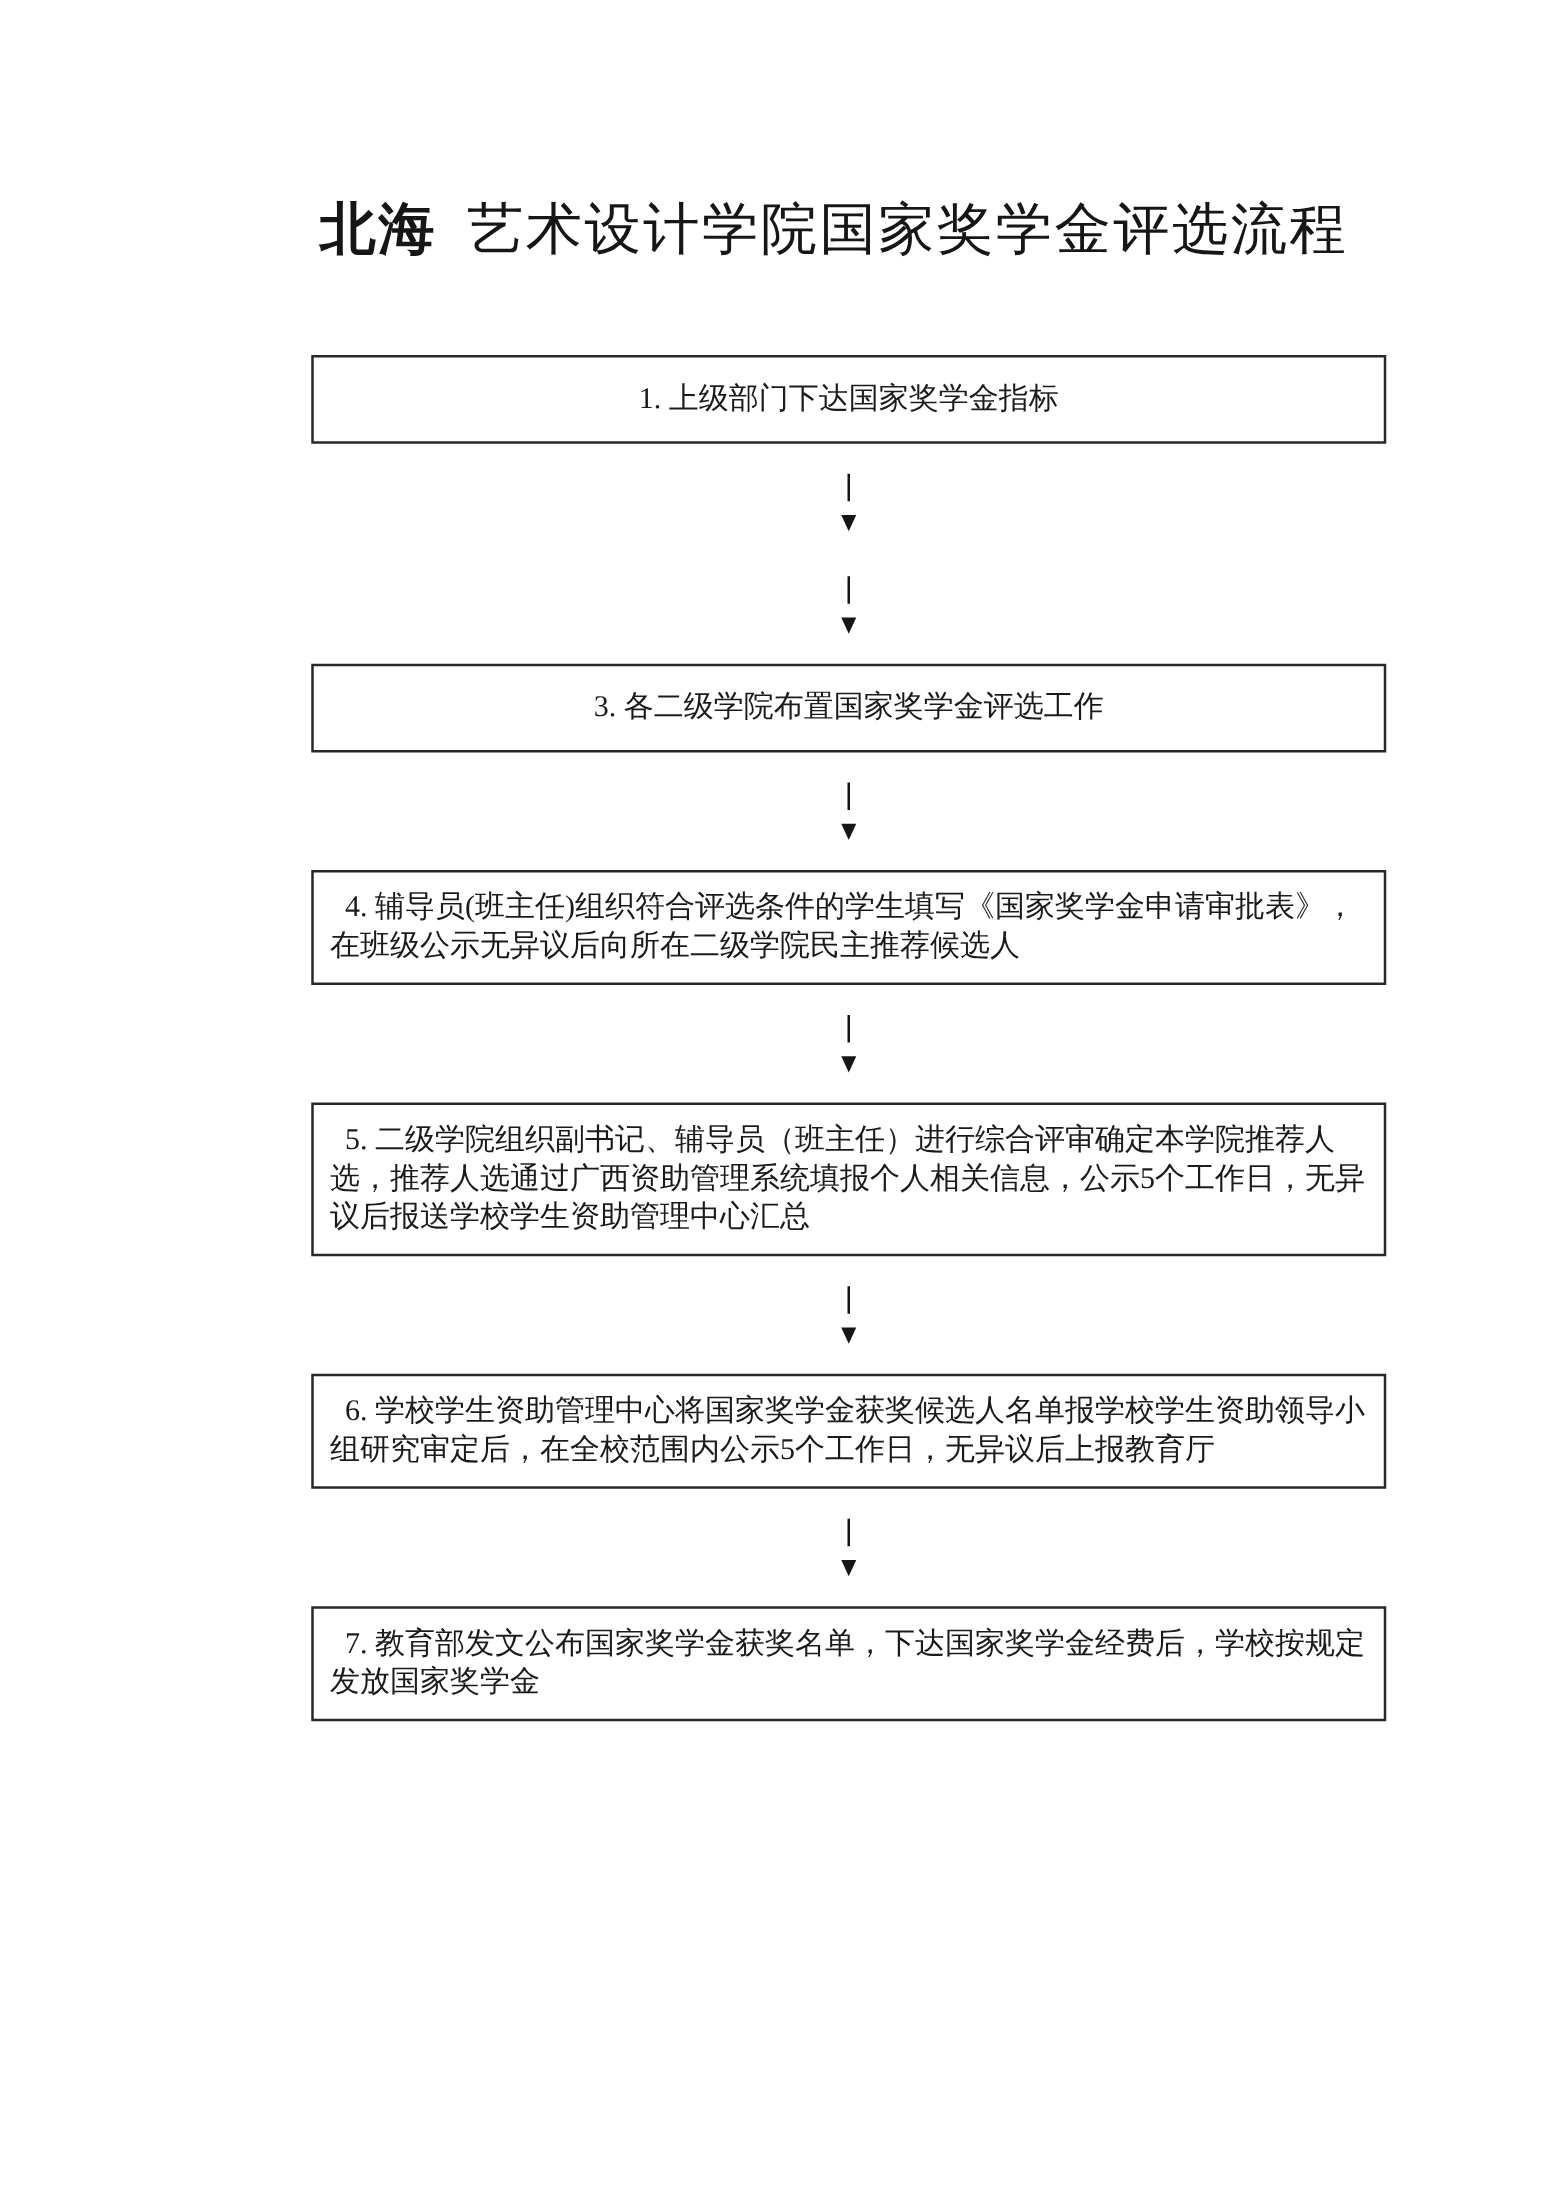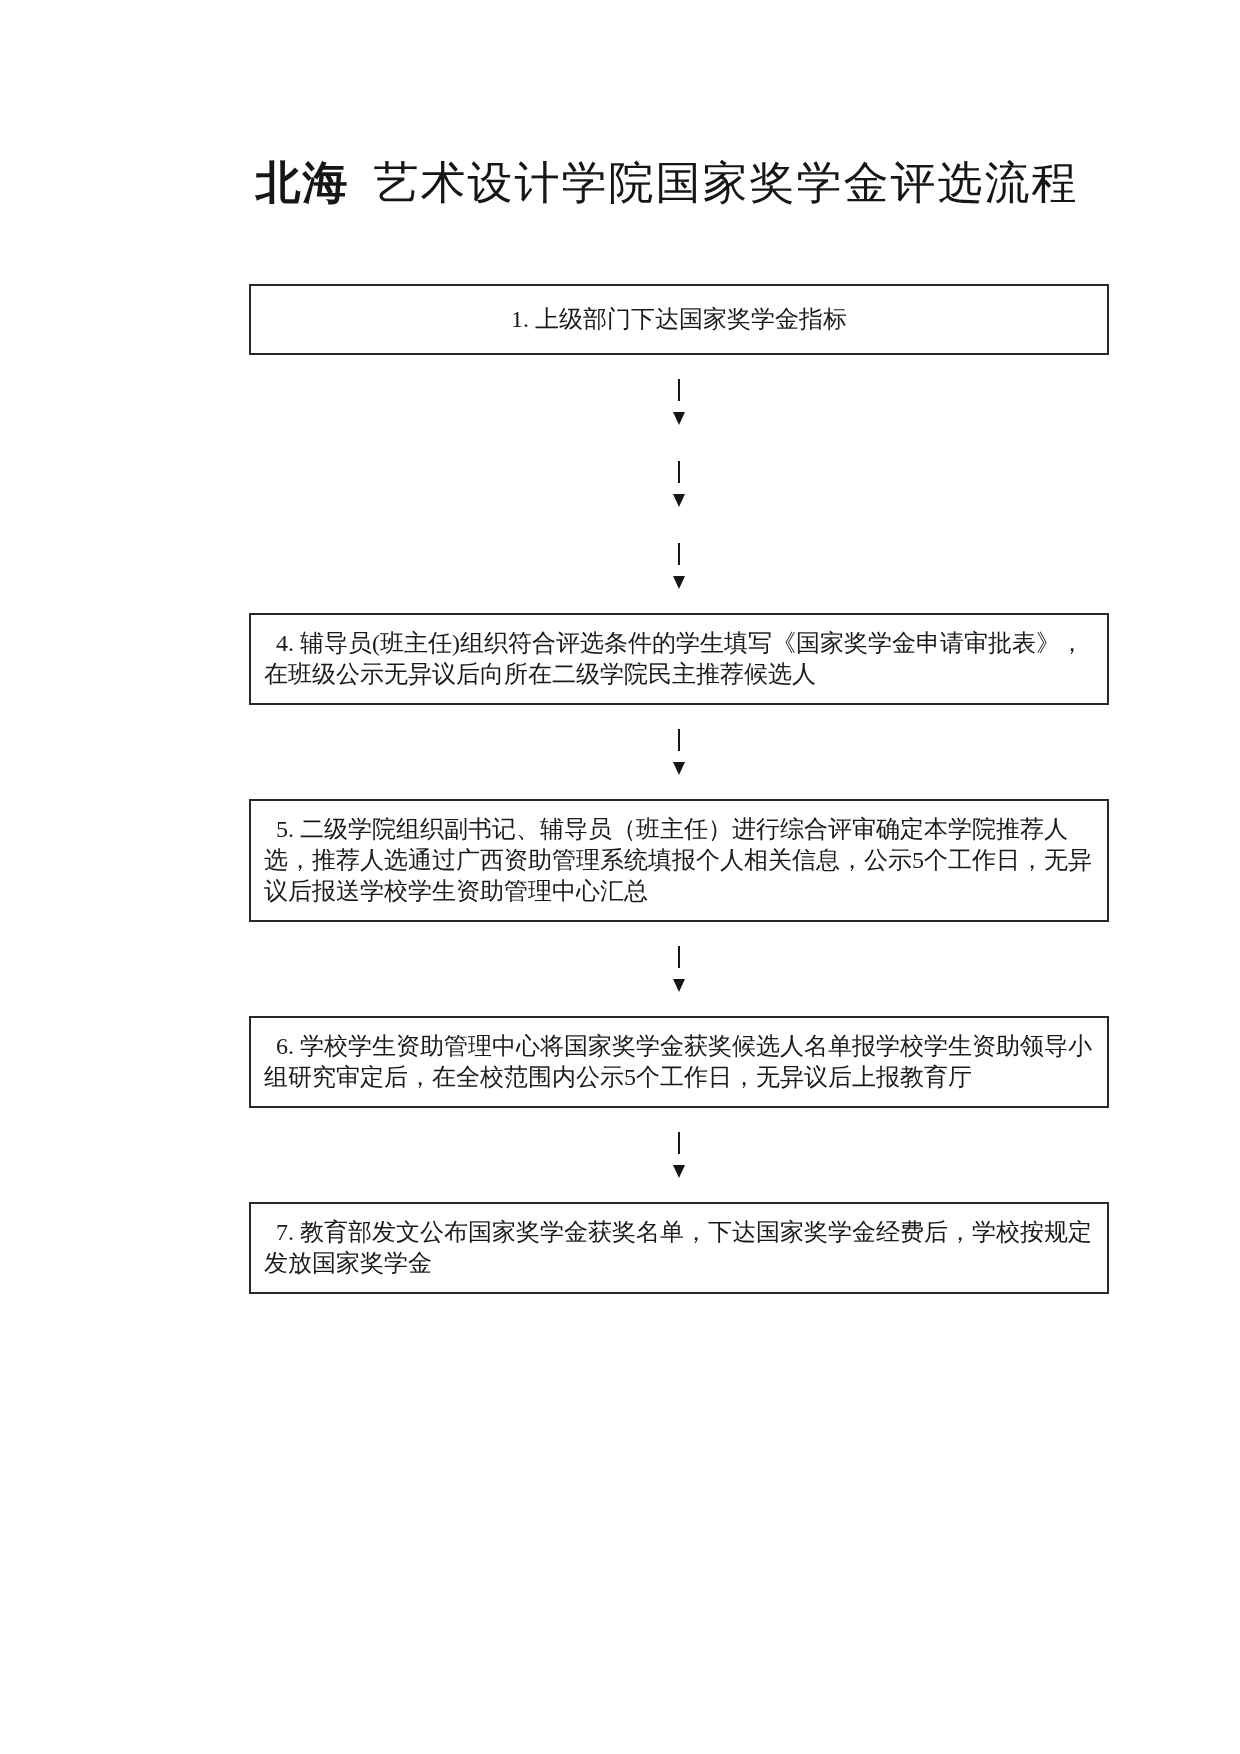--- a/index.html
+++ b/index.html
@@ -107,20 +107,23 @@
         <div class="arrow-line"></div>
         <div class="arrow-head"></div>
       </div>
 
 
       <div class="flow-arrow">
         <div class="arrow-line"></div>
         <div class="arrow-head"></div>
       </div>
 
+      <div class="flow-box center">
+        <span>3. 各二级学院布置国家奖学金评选工作</span>
+      </div>
 
       <div class="flow-arrow">
         <div class="arrow-line"></div>
         <div class="arrow-head"></div>
       </div>
 
       <div class="flow-box left">
         <span>4. 辅导员(班主任)组织符合评选条件的学生填写《国家奖学金申请审批表》，在班级公示无异议后向所在二级学院民主推荐候选人</span>
       </div>
 

